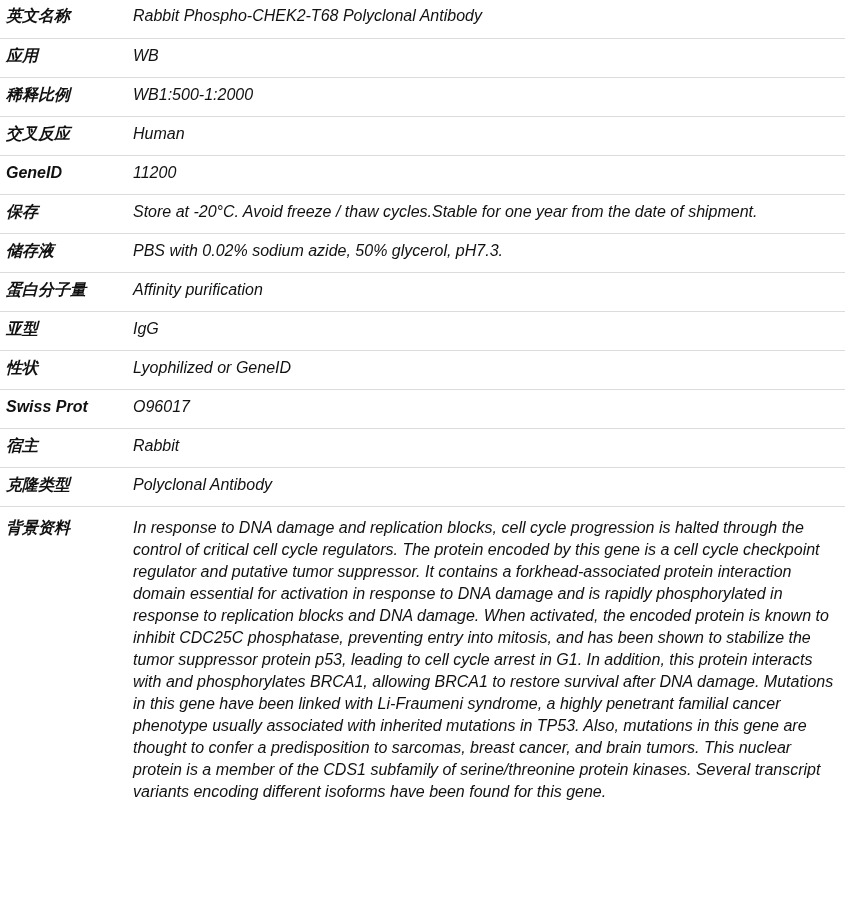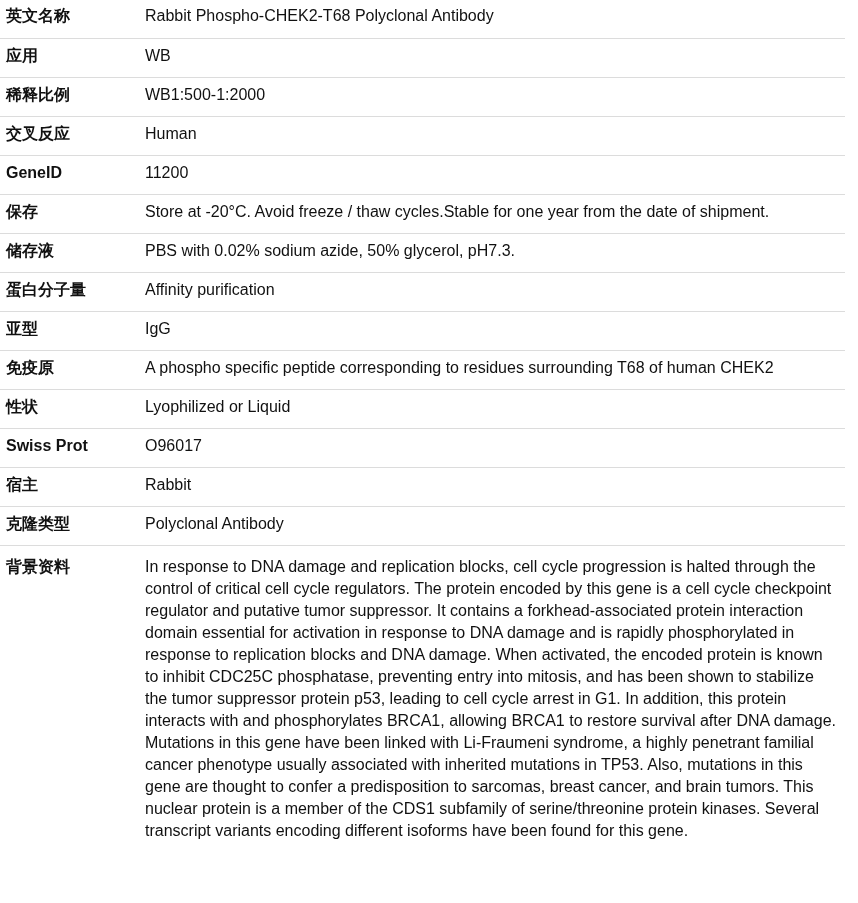--- a/index.html
+++ b/index.html
@@ -1,18 +1,18 @@
 <!DOCTYPE html>
 <html><head>
 <meta charset="utf-8">
 <style>
   html, body { margin: 0; padding: 0; background: #ffffff; }
   body { width: 858px; height: 903px; overflow: hidden; font-family: "Liberation Sans", "DejaVu Sans", sans-serif; color: #111; }
   table.spec { border-collapse: collapse; width: 845px; margin-left: 0; }
-  table.spec td { font-size: 16px; vertical-align: top; padding: 12px; }
+  table.spec td { font-size: 16px; vertical-align: top; padding: 0; font-style: italic; }
   tr.row td { height: 38px; line-height: 18px; padding-top: 8px; padding-bottom: 12px; box-sizing: border-box; border-bottom: 1px solid #dcdcdc; }
   tr.row:first-child td { padding-top: 7px; }
   td.label { width: 133px; padding-left: 6px !important; font-weight: bold; font-size: 16px; }
   td.value { padding-left: 0; }
   tr.desc td { border-bottom: none; padding-top: 10px; padding-bottom: 0; line-height: 22px; }
   tr.desc td.value { padding-right: 6px; }
 </style>
 </head>
 <body>
 
@@ -48,26 +48,22 @@
     </tr>
     <tr class="row">
       <td class="label">蛋白分子量</td>
       <td class="value">Affinity purification</td>
     </tr>
     <tr class="row">
       <td class="label">亚型</td>
       <td class="value">IgG</td>
     </tr>
     <tr class="row">
-      <td class="label">免疫原</td>
-      <td class="value">A phospho specific peptide corresponding to residues surrounding T68 of human CHEK2</td>
-    </tr>
-    <tr class="row">
       <td class="label">性状</td>
-      <td class="value">Lyophilized or Liquid</td>
+      <td class="value">Lyophilized or GeneID</td>
     </tr>
     <tr class="row">
       <td class="label">Swiss Prot</td>
       <td class="value">O96017</td>
     </tr>
     <tr class="row">
       <td class="label">宿主</td>
       <td class="value">Rabbit</td>
     </tr>
     <tr class="row">

